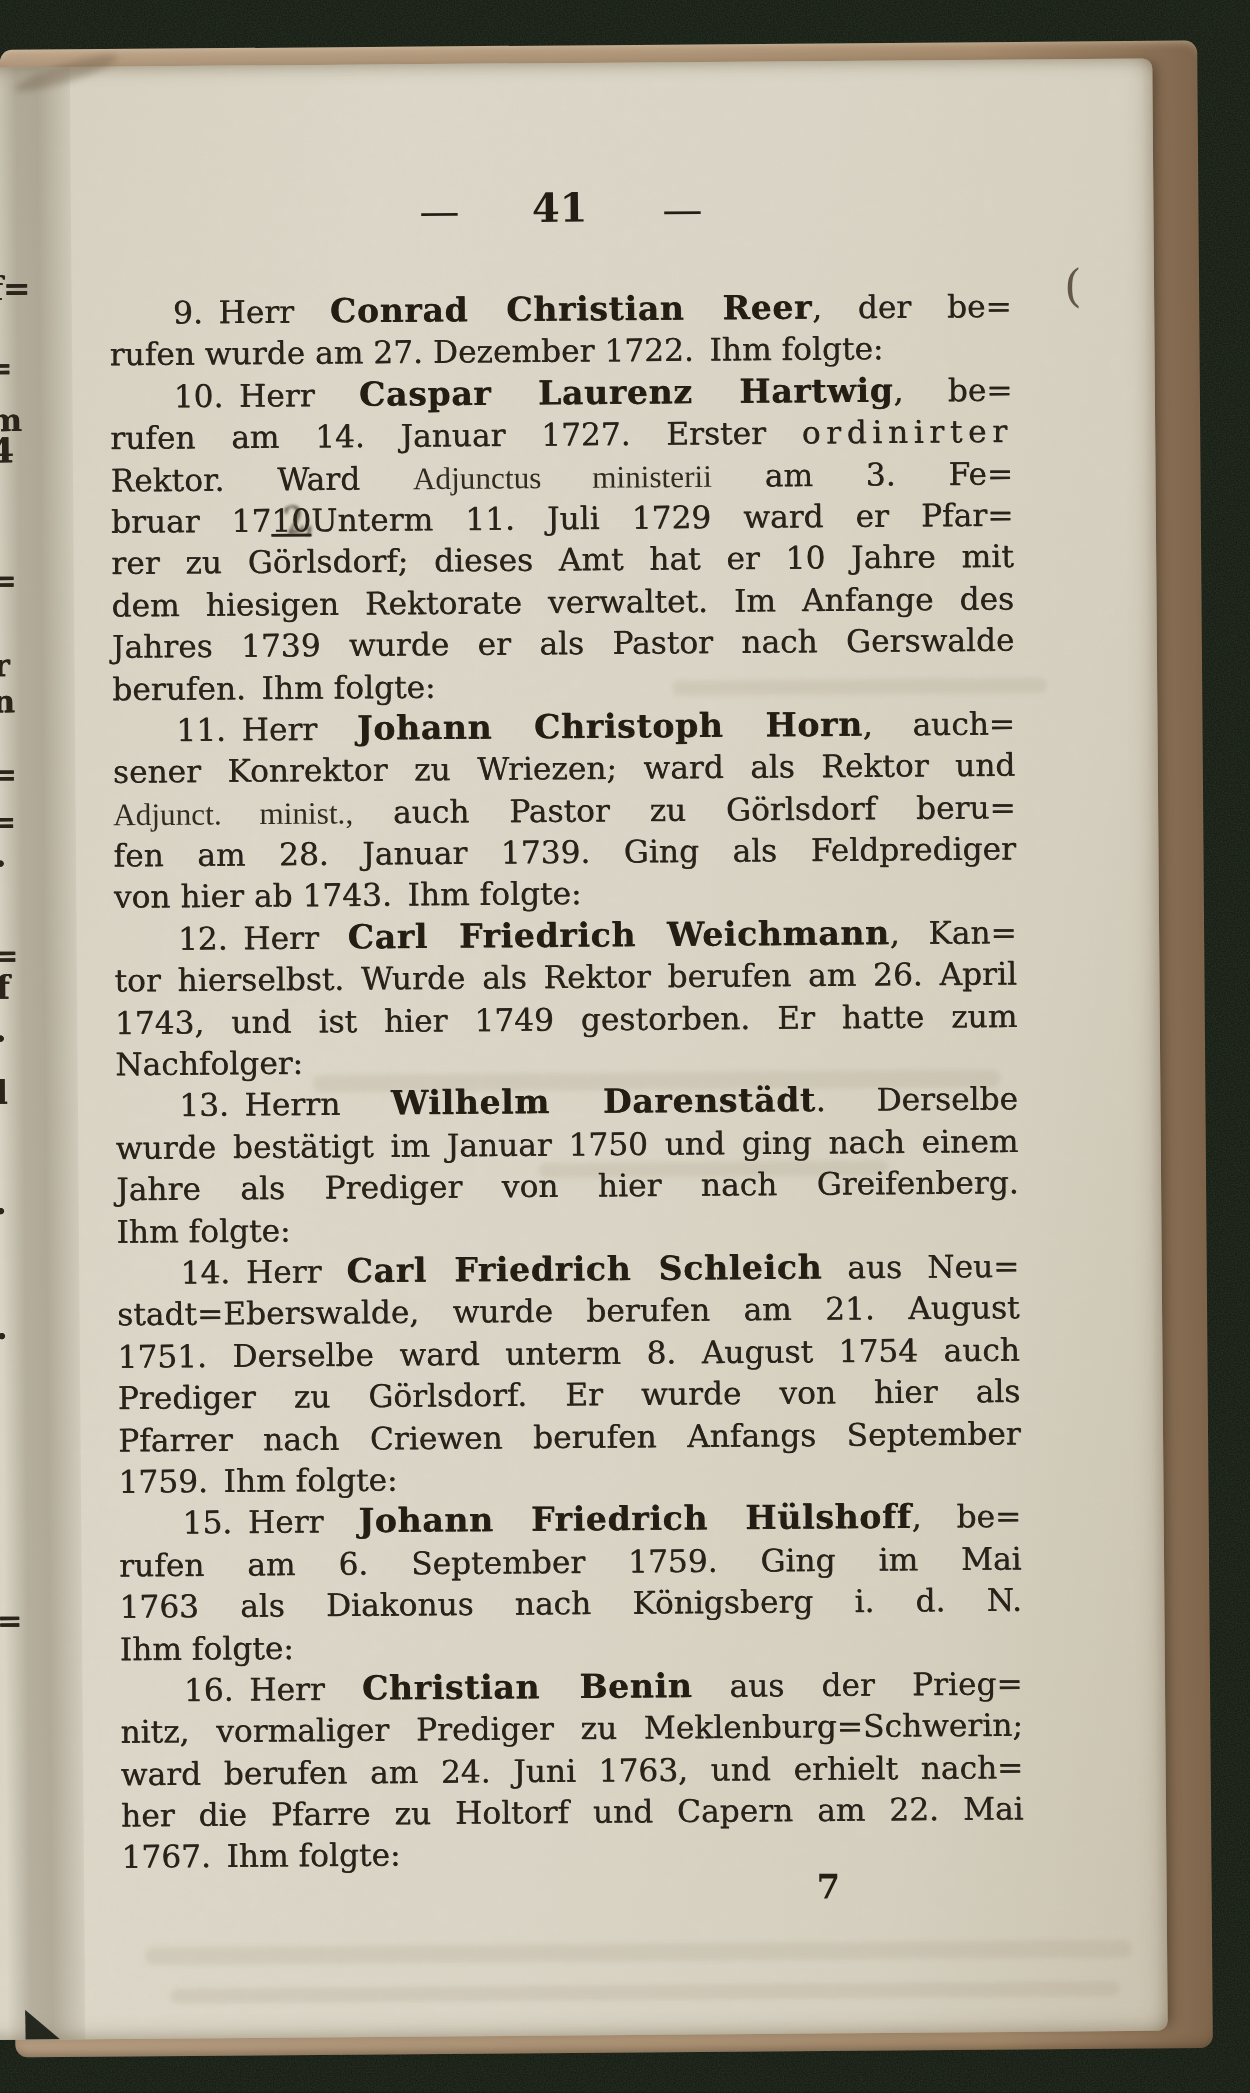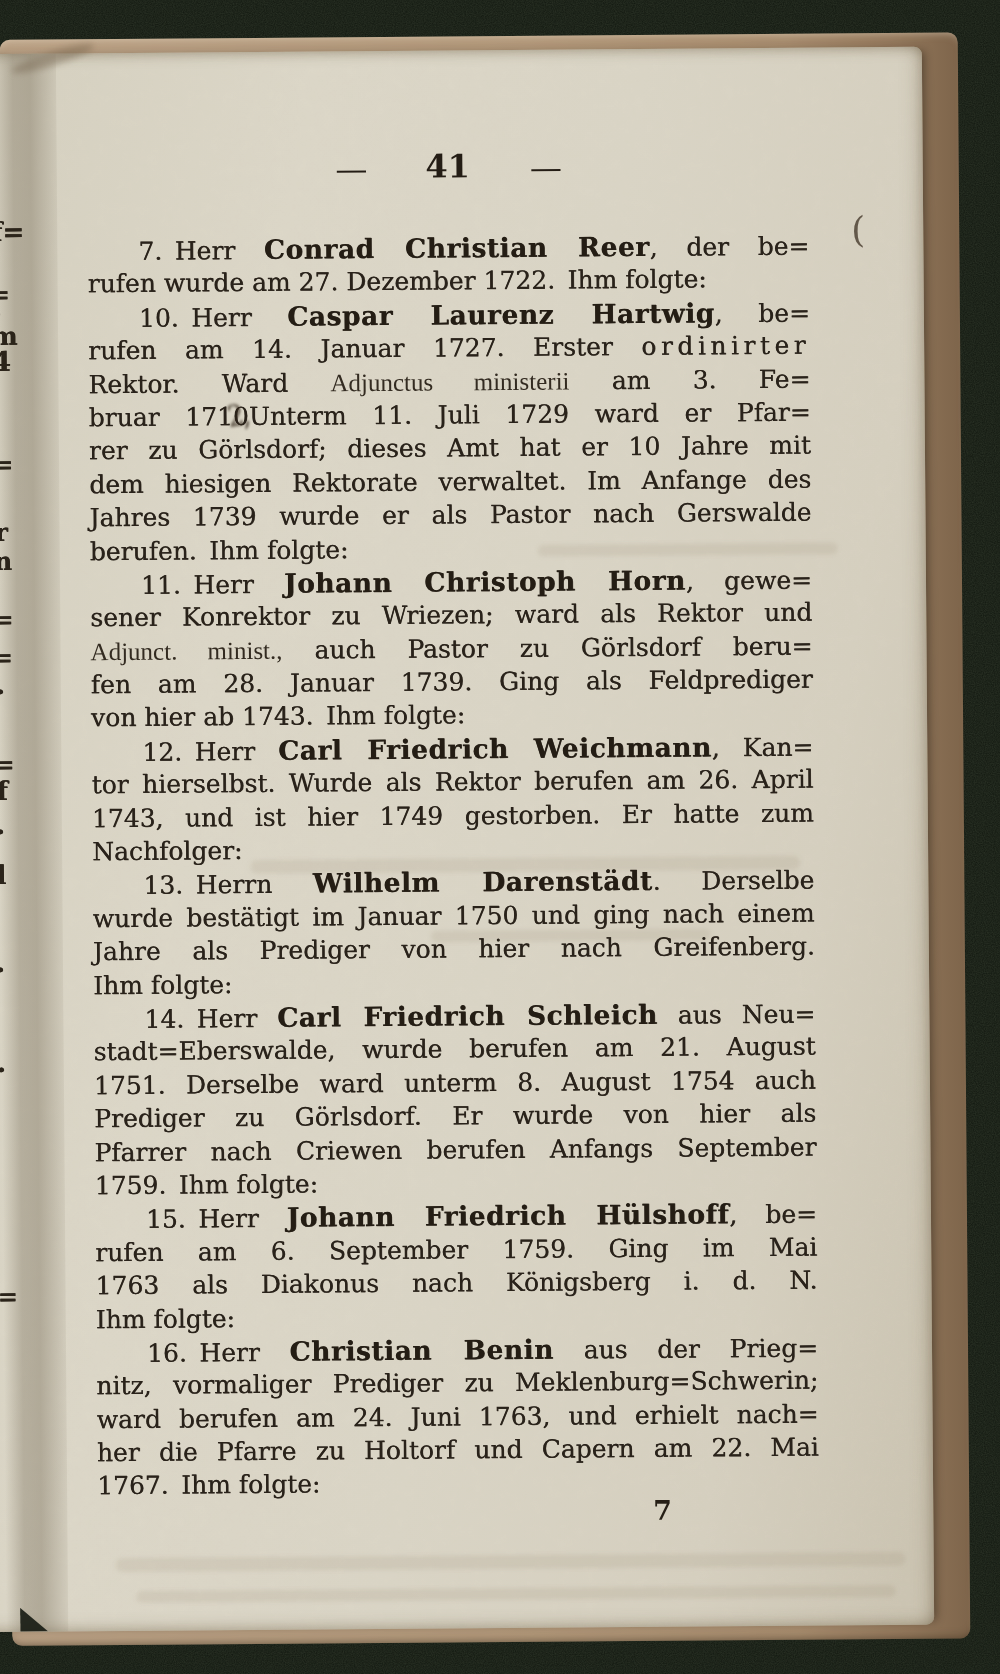--- a/index.html
+++ b/index.html
@@ -42,21 +42,21 @@
     height:33.4px;line-height:33.4px;font-size:25px;white-space:nowrap;
     text-align:justify;color:#29221a;
     text-shadow:0.35px 0.15px 0 rgba(41,34,26,.85);
     white-space:normal;
   }
   .line.j{text-align-last:justify;}
   .line.ind{padding-left:51px;}
   .seg.name{font-weight:bold;font-size:1.06em;letter-spacing:.5px;color:#241d14;}
   .seg.latin{font-family:"Liberation Serif", serif;text-shadow:none;color:#332b21;}
   .seg.sperr{letter-spacing:4.5px;}
-  .seg.ov{position:relative;display:inline-block;}
+  .seg.ov{position:relative;display:inline-block;text-decoration:underline;}
   .smudge{
     position:absolute;left:.42em;top:-.04em;filter:blur(1.2px);opacity:.75;
     transform:rotate(-9deg) scale(1.05,1.2);letter-spacing:-2px;color:#35291c;
   }
   .sig{position:absolute;left:648px;top:1496px;font-size:27px;font-weight:bold;color:#261f16;}
   .frag{position:absolute;font-weight:bold;color:#2b241a;text-shadow:.3px 0 0 #2b241a;}
   .frag.light{font-weight:normal;color:rgba(70,58,44,.8);text-shadow:none;}
   .ghost{position:absolute;background:rgba(115,95,65,.10);filter:blur(2px);border-radius:8px;}
 </style>
 </head>
@@ -95,31 +95,31 @@
     <div class="ghost" style="left:110px;top:1555px;width:790px;height:14px;"></div>
     <div class="ghost" style="left:130px;top:1588px;width:760px;height:12px;"></div>
 
     <div class="pheader">
       <span class="dash">—</span>
       <span>41</span>
       <span class="dash">—</span>
     </div>
 
     <div class="tblock">
-        <div class="line j ind"><span class="seg frak">7. Herr </span><span class="seg name">Conrad Christian Reer</span><span class="seg frak">, der be=</span></div>
+        <div class="line j ind"><span class="seg frak">9. Herr </span><span class="seg name">Conrad Christian Reer</span><span class="seg frak">, der be=</span></div>
         <div class="line"><span class="seg frak">rufen wurde am 27. Dezember 1722. Ihm folgte:</span></div>
         <div class="line j ind"><span class="seg frak">10. Herr </span><span class="seg name">Caspar Laurenz Hartwig</span><span class="seg frak">, be=</span></div>
         <div class="line j"><span class="seg frak">rufen am 14. Januar 1727. Erster </span><span class="seg sperr">ordinirter</span></div>
         <div class="line j"><span class="seg frak">Rektor. Ward </span><span class="seg latin">Adjunctus ministerii</span><span class="seg frak"> am 3. Fe=</span></div>
         <div class="line j"><span class="seg frak">bruar 17</span><span class="seg frak ov">10<span class="smudge">2,</span></span><span class="seg frak">Unterm 11. Juli 1729 ward er Pfar=</span></div>
         <div class="line j"><span class="seg frak">rer zu Görlsdorf; dieses Amt hat er 10 Jahre mit</span></div>
         <div class="line j"><span class="seg frak">dem hiesigen Rektorate verwaltet. Im Anfange des</span></div>
         <div class="line j"><span class="seg frak">Jahres 1739 wurde er als Pastor nach Gerswalde</span></div>
         <div class="line"><span class="seg frak">berufen. Ihm folgte:</span></div>
-        <div class="line j ind"><span class="seg frak">11. Herr </span><span class="seg name">Johann Christoph Horn</span><span class="seg frak">, gewe=</span></div>
+        <div class="line j ind"><span class="seg frak">11. Herr </span><span class="seg name">Johann Christoph Horn</span><span class="seg frak">, auch=</span></div>
         <div class="line j"><span class="seg frak">sener Konrektor zu Wriezen; ward als Rektor und</span></div>
         <div class="line j"><span class="seg latin">Adjunct. minist.,</span><span class="seg frak"> auch Pastor zu Görlsdorf beru=</span></div>
         <div class="line j"><span class="seg frak">fen am 28. Januar 1739. Ging als Feldprediger</span></div>
         <div class="line"><span class="seg frak">von hier ab 1743. Ihm folgte:</span></div>
         <div class="line j ind"><span class="seg frak">12. Herr </span><span class="seg name">Carl Friedrich Weichmann</span><span class="seg frak">, Kan=</span></div>
         <div class="line j"><span class="seg frak">tor hierselbst. Wurde als Rektor berufen am 26. April</span></div>
         <div class="line j"><span class="seg frak">1743, und ist hier 1749 gestorben. Er hatte zum</span></div>
         <div class="line"><span class="seg frak">Nachfolger:</span></div>
         <div class="line j ind"><span class="seg frak">13. Herrn </span><span class="seg name">Wilhelm Darenstädt</span><span class="seg frak">. Derselbe</span></div>
         <div class="line j"><span class="seg frak">wurde bestätigt im Januar 1750 und ging nach einem</span></div>

